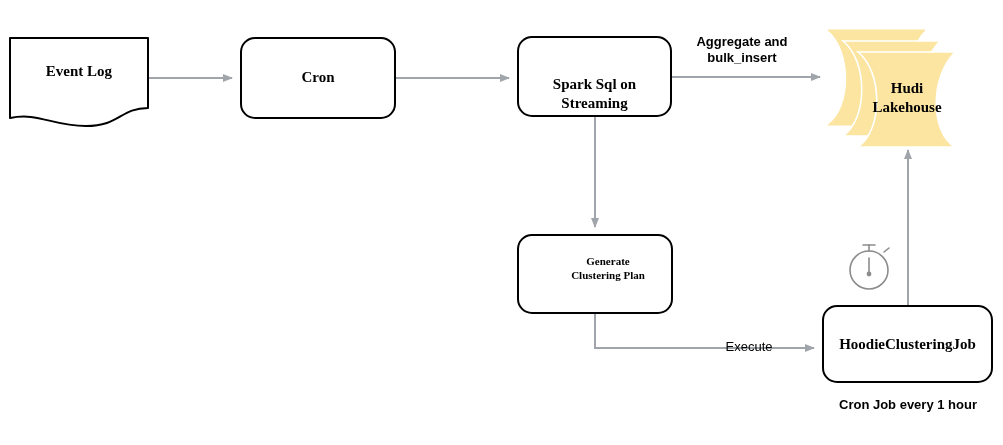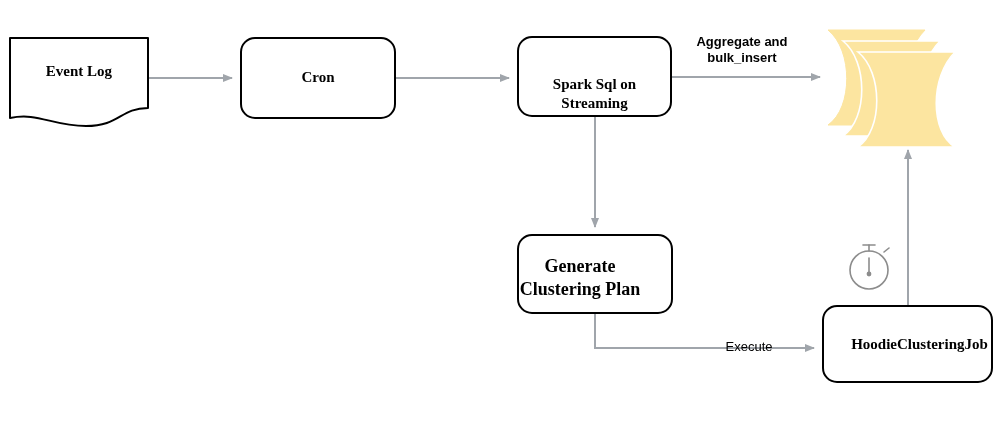--- a/index.html
+++ b/index.html
@@ -136,26 +136,29 @@
     </g>
   </svg>
 
   <div class="node-label" style="left:10px; top:62px; width:138px; font-size:15px;">Event Log</div>
 
   <div class="node-label" style="left:241px; top:68px; width:154px; font-size:15px;">Cron</div>
 
   <div class="node-label" style="left:518px; top:75px; width:153px; font-size:15px;">Spark Sql on
 Streaming</div>
 
+  <div class="node-label" style="left:848px; top:79px; width:118px; font-size:15px;">Hudi
+Lakehouse</div>
 
-  <div class="node-label" style="left:518px; top:255px; width:124px; font-size:18px;">Generate
+  <div class="node-label" style="left:518px; top:255px; width:124px; font-size:11px;padding-left:28px;">Generate
 Clustering Plan</div>
 
-  <div class="node-label" style="left:823px; top:335px; width:169px; font-size:15px;padding-left:12px;">HoodieClusteringJob</div>
+  <div class="node-label" style="left:823px; top:335px; width:169px; font-size:15px;">HoodieClusteringJob</div>
 
   <div class="edge-label bold" style="left:692px; top:34px; width:100px; font-size:13px;">Aggregate and
 bulk_insert</div>
 
   <div class="edge-label plain" style="left:688px; top:339px; width:58px; font-size:13px;margin-left:32px;">Execute</div>
 
 
+  <div class="edge-label bold" style="left:833px; top:397px; width:150px; font-size:13px;">Cron Job every 1 hour</div>
 
 </div>
 
 </body></html>

